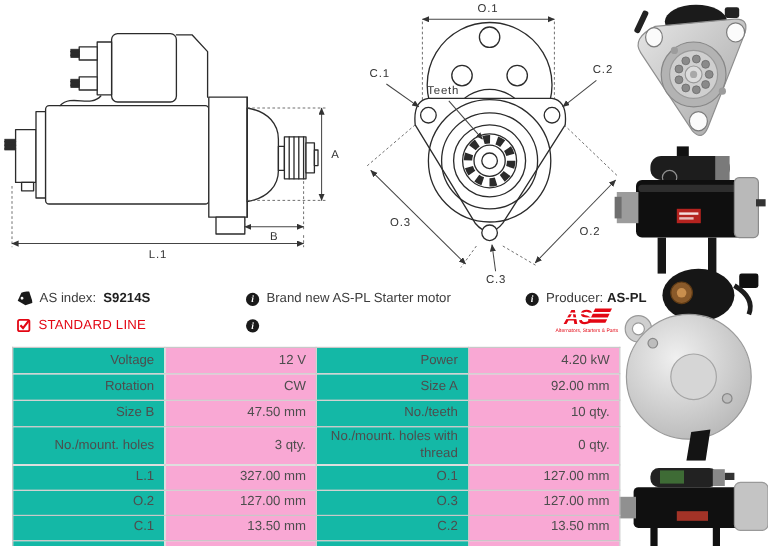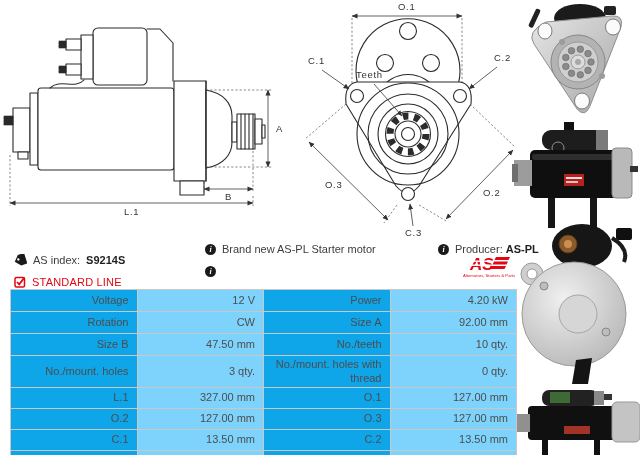--- a/index.html
+++ b/index.html
@@ -24,22 +24,22 @@
   .info-line b{color:#1f1f1f;}
   .standard{color:#e30613;font-weight:normal;letter-spacing:.2px;}
   .info-i{display:inline-flex;align-items:center;justify-content:center;width:11px;height:11px;border-radius:50%;
           background:#1a1a1a;color:#fff;font-size:8px;font-weight:bold;font-family:"Liberation Serif",serif;font-style:italic;flex:0 0 auto;}
   .logo{position:absolute;left:458px;top:255px;width:60px;}
 
   
   table.specs{position:absolute;left:10px;top:289px;border-collapse:collapse;table-layout:fixed;width:506px;
               font-size:11px;color:#4d4d4d;}
   table.specs td{border:1px solid #c8c8c8;padding:1px 8px 1px 4px;text-align:right;vertical-align:middle;line-height:1.2;overflow:hidden;}
-  table.specs td.lbl{background:#0ea5e9;}
-  table.specs td.val{background:#7dd3fc;}
+  table.specs td.lbl{background:#14b8a6;}
+  table.specs td.val{background:#f9a8d4;}
   tr.h19 td{height:19px;}
   tr.h18 td{height:18px;}
   tr.h29 td{height:29px;}
 </style>
 </head>
 <body>
 
 <div class="page">
 
   <svg id="drawing" width="520" height="240" viewBox="0 0 520 240">
@@ -230,21 +230,21 @@
       <rect x="20" y="18" width="92" height="34" rx="4" fill="#101010"></rect>
       <rect x="104" y="14" width="28" height="40" rx="5" fill="#c4c4c4" stroke="#999"></rect>
       <rect x="4" y="26" width="18" height="18" fill="#909090"></rect>
       <rect x="0" y="30" width="6" height="12" fill="#666"></rect>
       <rect x="56" y="38" width="26" height="8" fill="#a33327"></rect>
       <rect x="34" y="52" width="6" height="15" fill="#111"></rect>
       <rect x="86" y="52" width="6" height="15" fill="#111"></rect>
     </svg>
   </div>
 
-  <div class="info-col" style="left:14px;top:254px;">
+  <div class="info-col" style="left:14px;top:243px;">
     <div class="info-line">
       <svg width="13" height="12" viewBox="0 0 13 12">
         <path d="M5.5,0.5 L12,0.5 L12,11.5 L5.5,11.5 L0.5,6 Z" fill="#1a1a1a" transform="rotate(-18 6 6)"></path>
         <circle cx="4.6" cy="5" r="1.2" fill="#fff" transform="rotate(-18 6 6)"></circle>
       </svg>
       <span>AS index:</span>
       <b>S9214S</b>
     </div>
     <div class="info-line">
       <svg width="12" height="12" viewBox="0 0 12 12">

